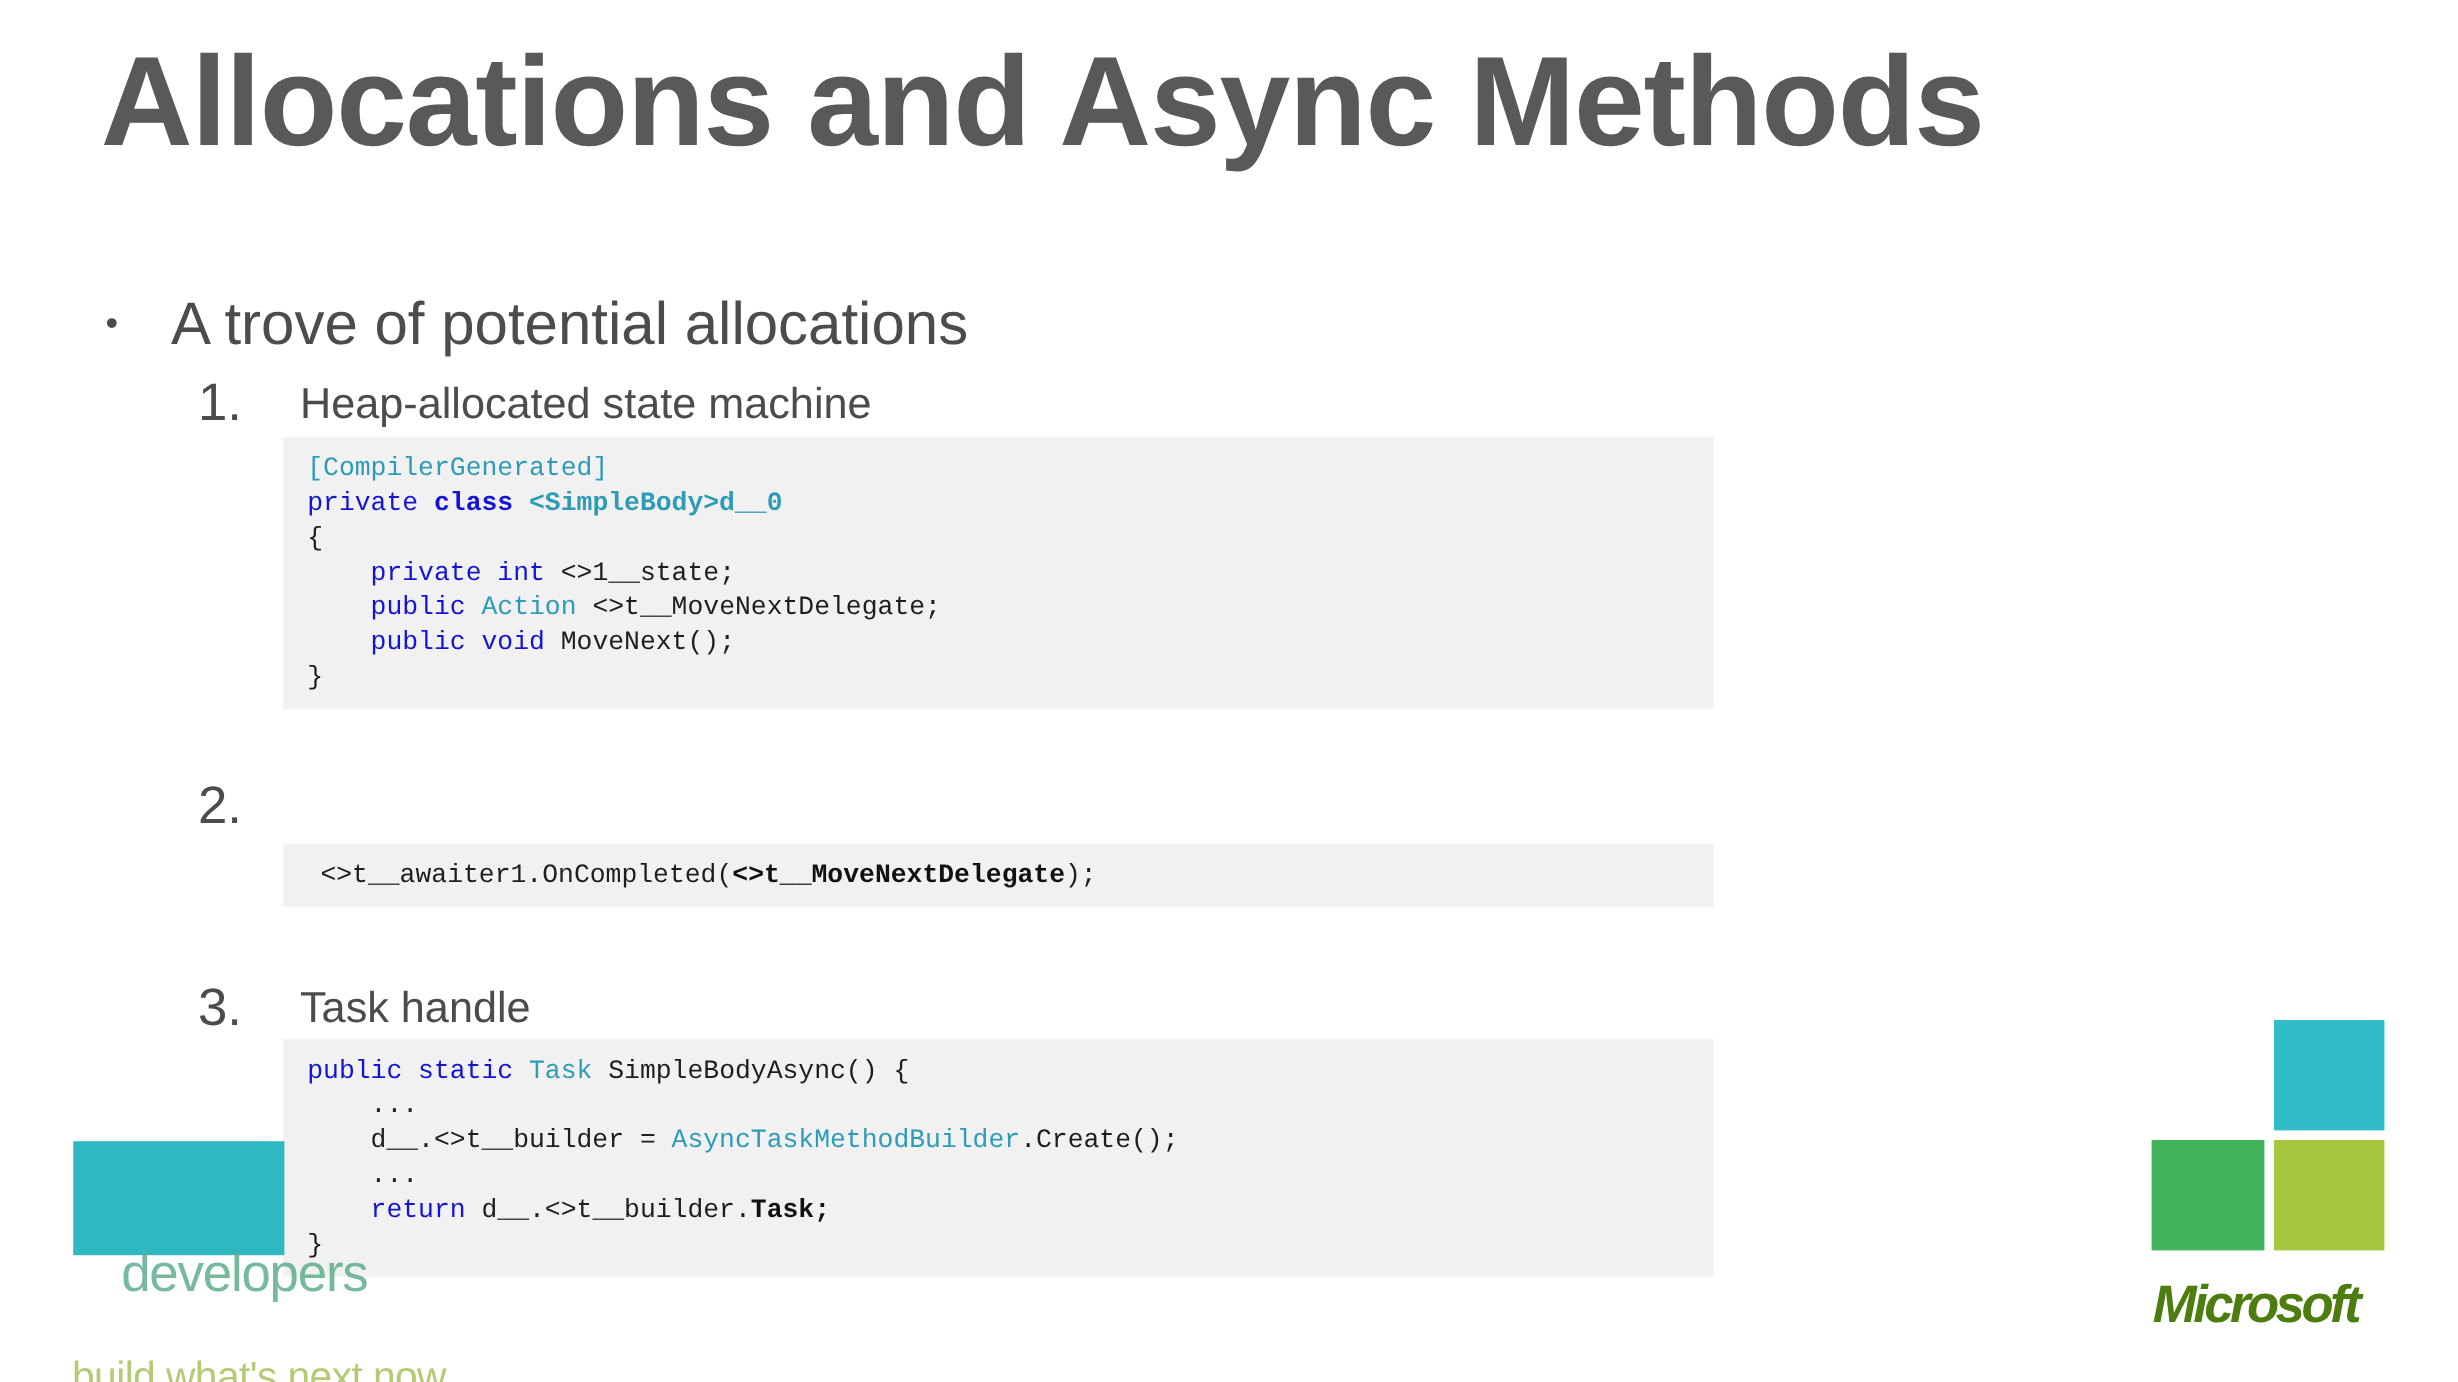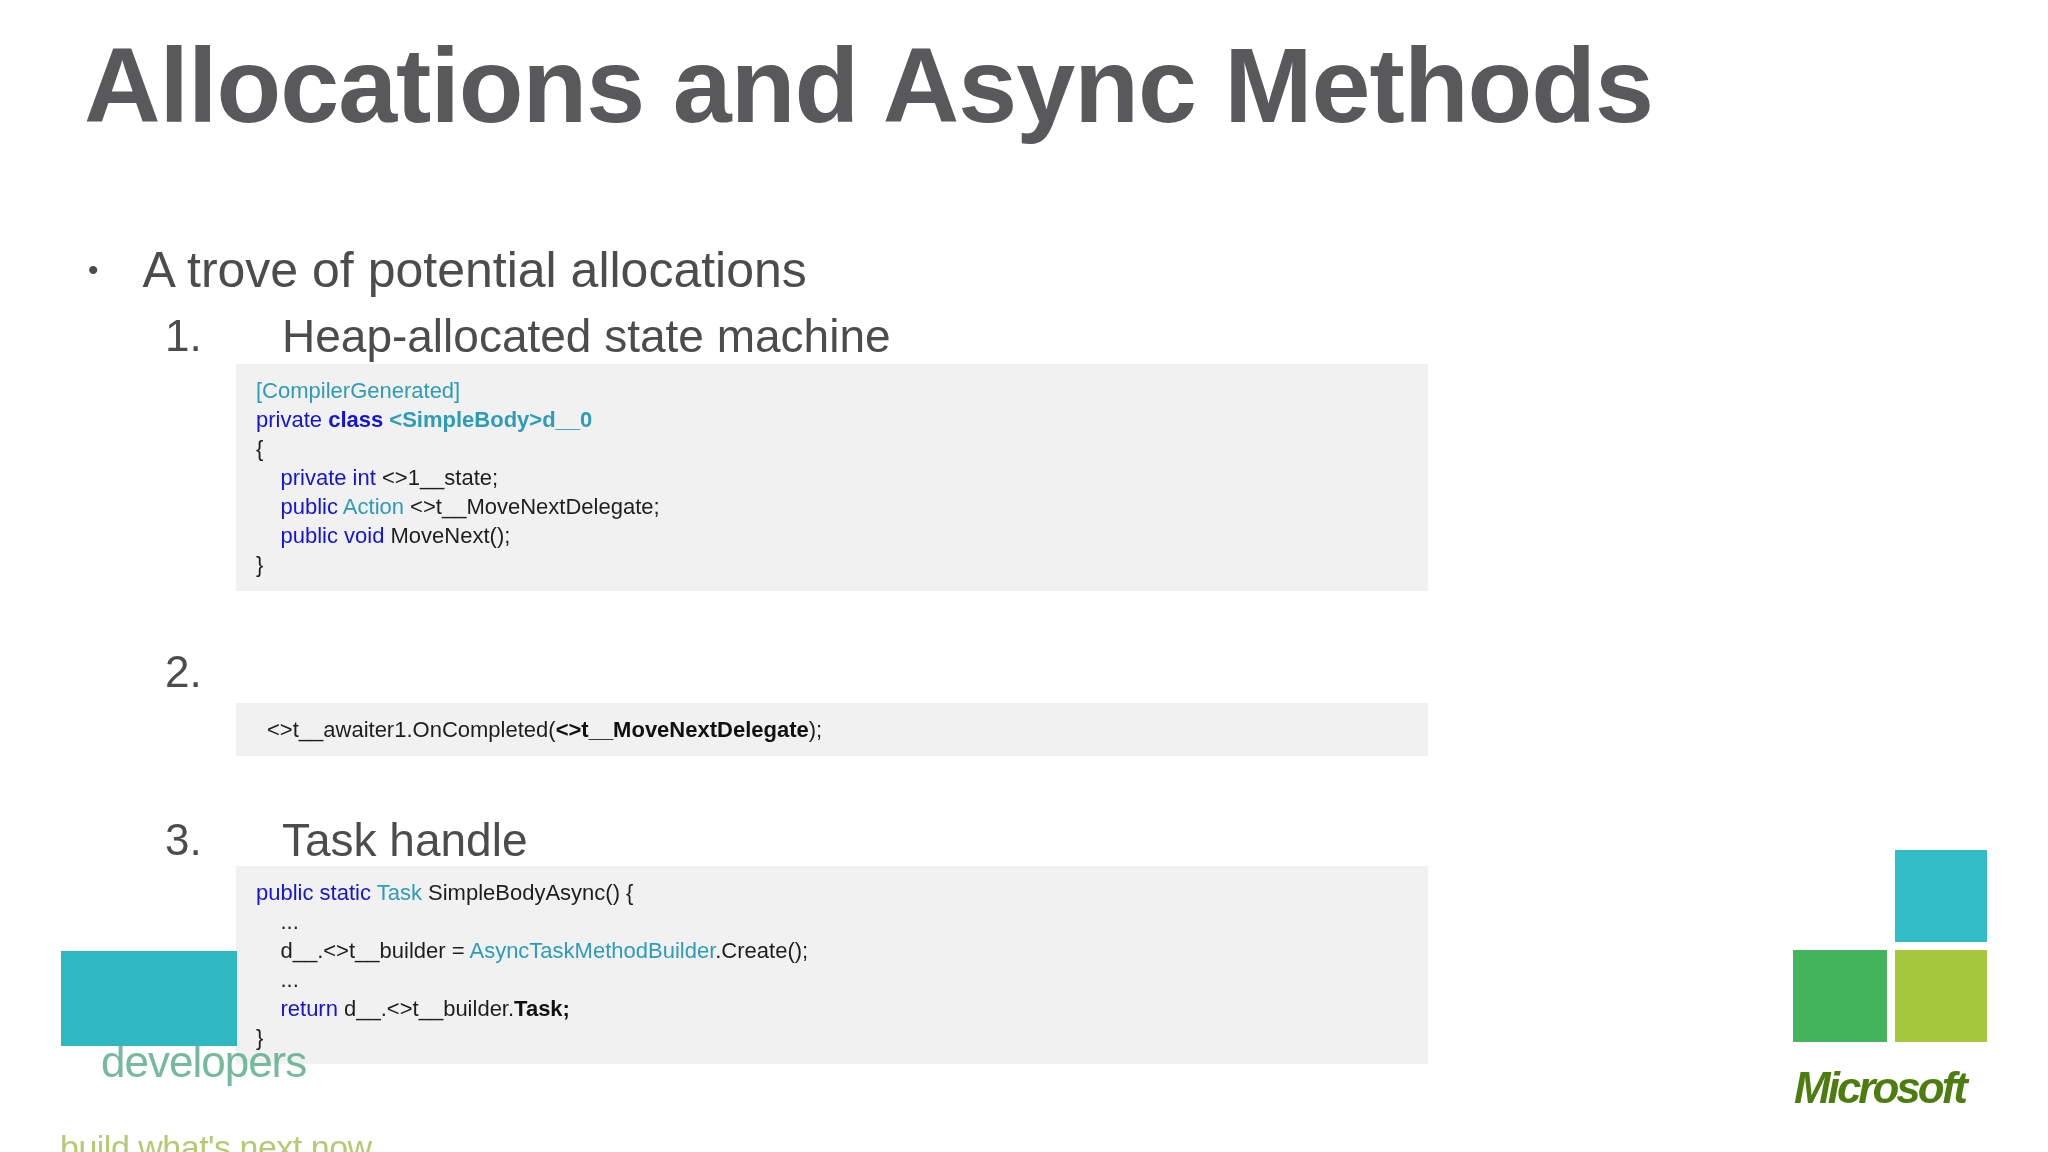--- a/index.html
+++ b/index.html
@@ -23,30 +23,30 @@
     font-size:50px;line-height:60px;color:var(--heading-gray,#4c4c4c);
   }
   .num-row{
     position:absolute;left:165px;display:flex;align-items:flex-start;
   }
   .num-row .num{
     font-size:44px;line-height:56px;color:var(--heading-gray,#4c4c4c);
     width:42px;margin-right:43px;
   }
   .num-row .lbl{
-    font-size:46px;line-height:56px;color:var(--heading-gray,#4c4c4c);margin-left:32px;
+    font-size:36px;line-height:56px;color:var(--heading-gray,#4c4c4c);
   }
   .row-1{top:308px;}
   .row-2{top:644px;}
   .row-3{top:812px;}
   .code{
     position:absolute;left:236px;width:1192px;box-sizing:border-box;
     background:var(--code-background,#f1f1f2);
     padding:12px 20px;
-    font-family:Liberation Sans, sans-serif;
+    font-family:Liberation Mono, monospace;
     font-size:22px;line-height:29px;color:var(--code-text,#1e1e1e);
   }
   .code-1{top:364px;}
   .code-2{top:703px;padding-left:31px;}
   .code-3{top:866px;}
   .code-line{white-space:pre;}
   .seg-keyword{color:var(--keyword-blue,#1414d6);}
   .seg-keyword-bold{color:var(--keyword-blue,#1414d6);font-weight:bold;}
   .seg-type{color:var(--type-teal,#2e9bb7);}
   .seg-type-bold{color:var(--type-teal,#2e9bb7);font-weight:bold;}

